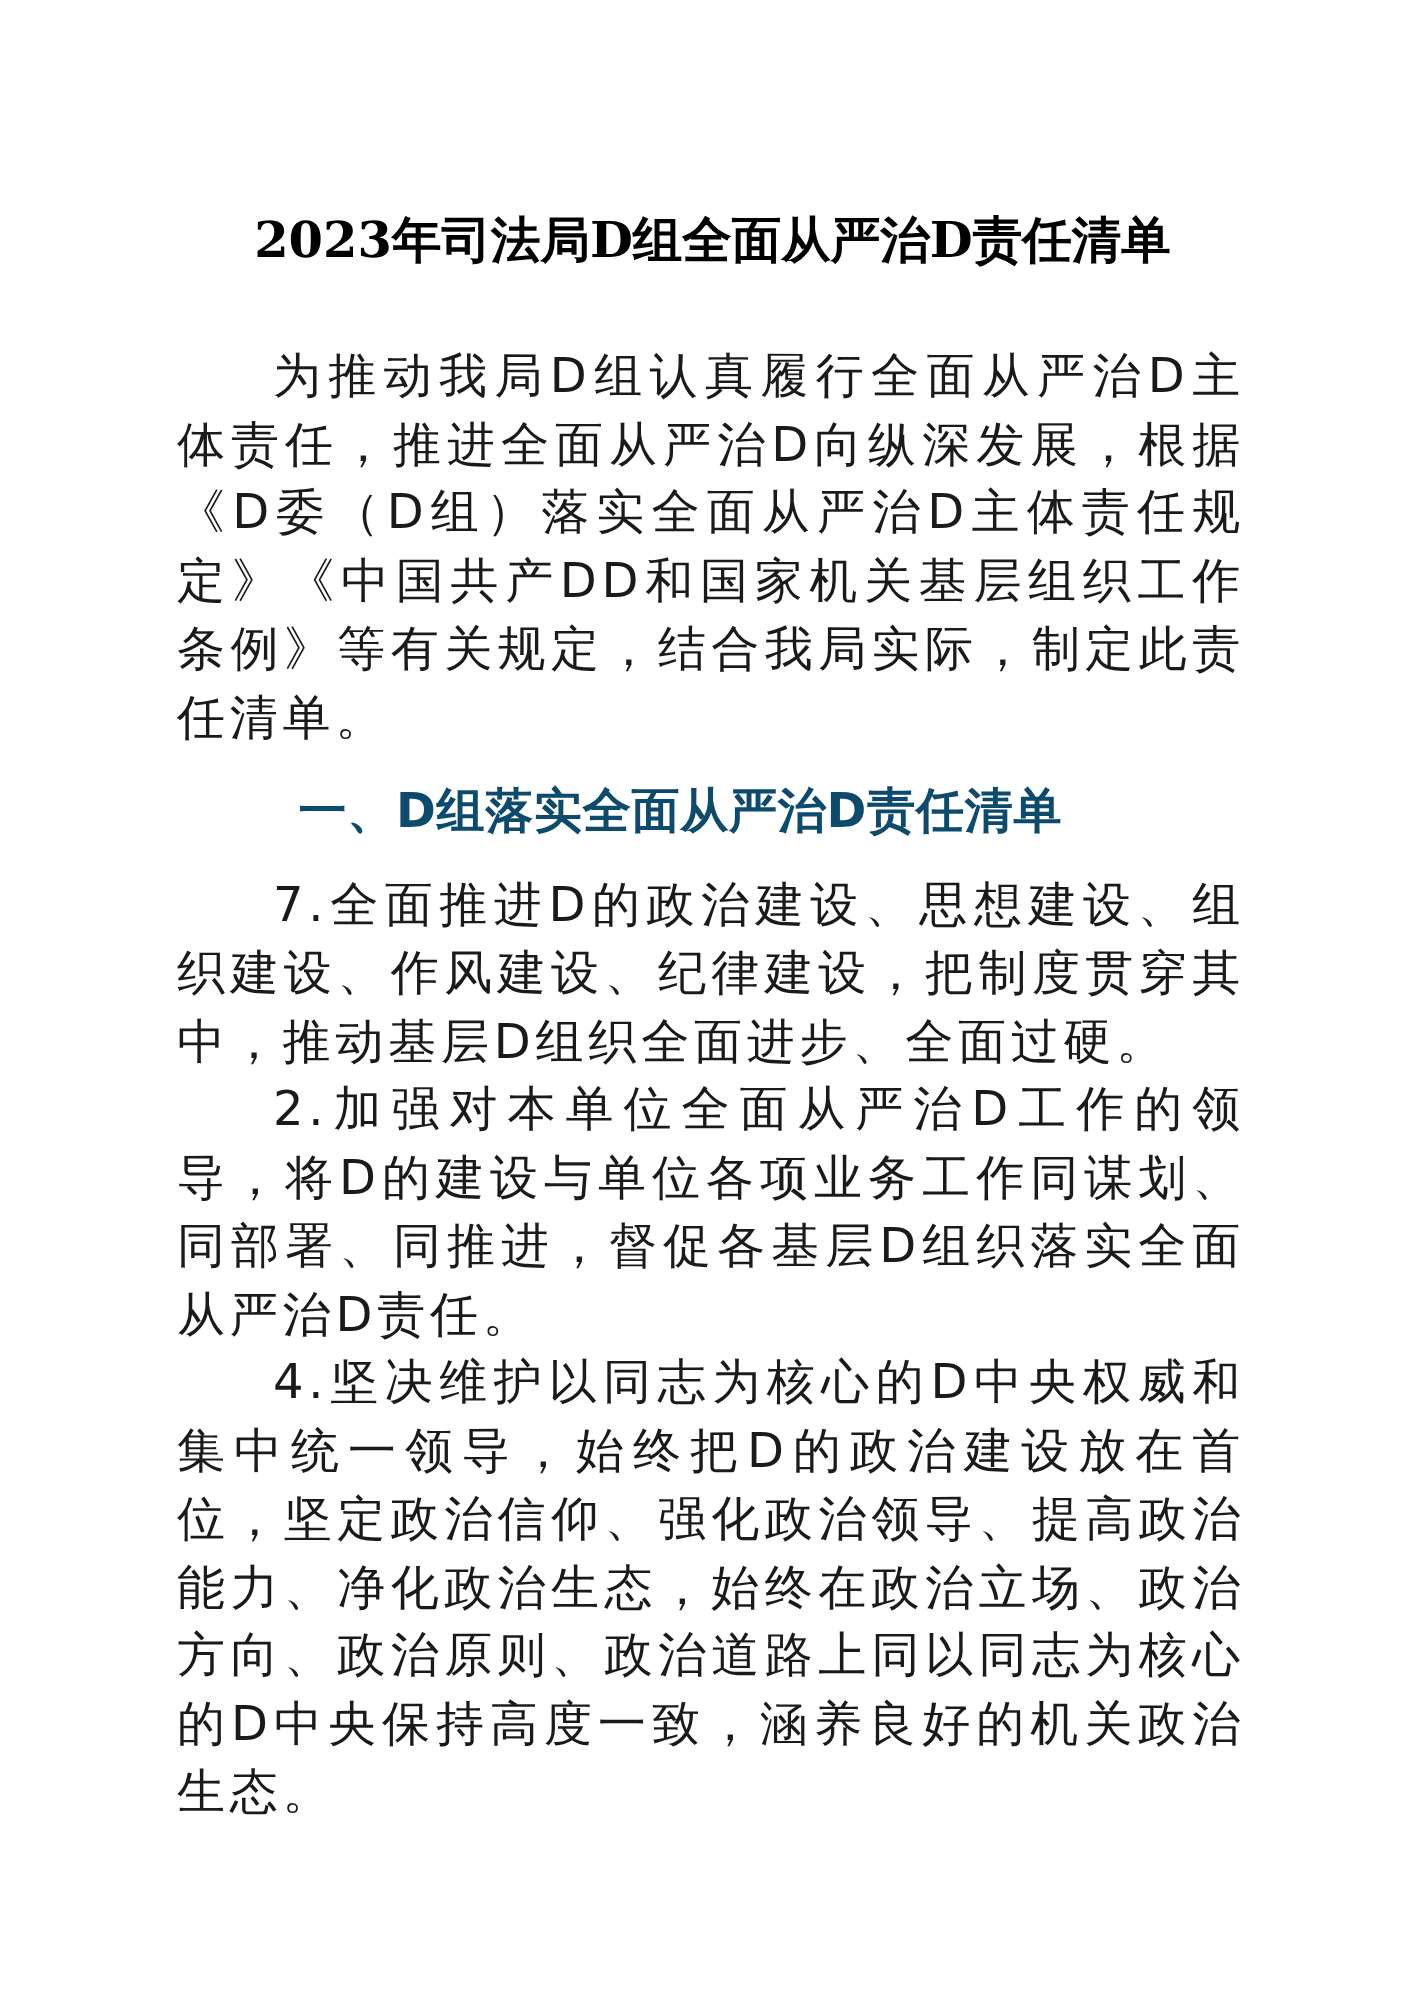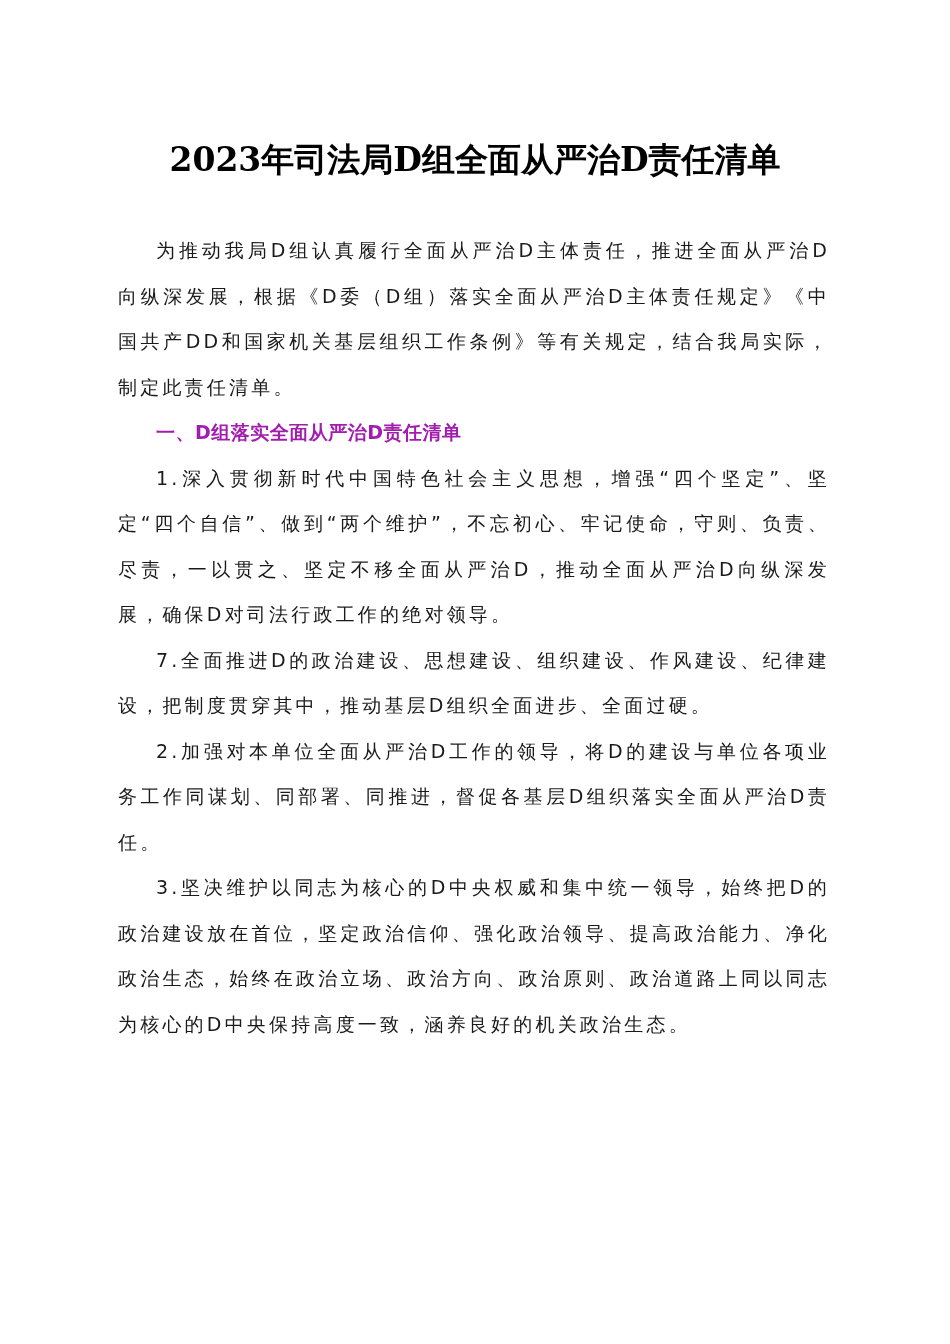--- a/index.html
+++ b/index.html
@@ -35,51 +35,50 @@
       letter-spacing: 0px;
       color: #000000;
       margin: 0;
     }
     .body-text {
       position: absolute;
       left: 118px;
       top: 228px;
       width: 712px;
       font-family: "DejaVu Sans", "Liberation Sans", sans-serif;
-      font-size: 19px;
+      font-size: 32px;
       line-height: 45.5px;
       color: #1a1a1a;
       letter-spacing: 3.2px;
     }
     .para {
       margin: 0;
       text-indent: 2em;
       text-align: justify;
     }
     .section-heading {
-      margin: 0;
+      margin: 17px;
       text-indent: 2em;
       font-family: "DejaVu Sans", "Liberation Sans", sans-serif;
       font-weight: bold;
       letter-spacing: 0.5px;
-      color: #a21caf;
+      color: #0c4a6e;
     }
   </style>
 </head>
 <body>
 
 <div class="page">
   <h1 class="doc-title">2023年司法局D组全面从严治D责任清单</h1>
 
   <div class="body-text">
     <p class="para">为推动我局D组认真履行全面从严治D主体责任，推进全面从严治D向纵深发展，根据《D委（D组）落实全面从严治D主体责任规定》《中国共产DD和国家机关基层组织工作条例》等有关规定，结合我局实际，制定此责任清单。</p>
 
     <p class="section-heading">一、D组落实全面从严治D责任清单</p>
 
-    <p class="para">1.深入贯彻新时代中国特色社会主义思想，增强“四个坚定”、坚定“四个自信”、做到“两个维护”，不忘初心、牢记使命，守则、负责、尽责，一以贯之、坚定不移全面从严治D，推动全面从严治D向纵深发展，确保D对司法行政工作的绝对领导。</p>
 
     <p class="para">7.全面推进D的政治建设、思想建设、组织建设、作风建设、纪律建设，把制度贯穿其中，推动基层D组织全面进步、全面过硬。</p>
 
     <p class="para">2.加强对本单位全面从严治D工作的领导，将D的建设与单位各项业务工作同谋划、同部署、同推进，督促各基层D组织落实全面从严治D责任。</p>
 
-    <p class="para">3.坚决维护以同志为核心的D中央权威和集中统一领导，始终把D的政治建设放在首位，坚定政治信仰、强化政治领导、提高政治能力、净化政治生态，始终在政治立场、政治方向、政治原则、政治道路上同以同志为核心的D中央保持高度一致，涵养良好的机关政治生态。</p>
+    <p class="para">4.坚决维护以同志为核心的D中央权威和集中统一领导，始终把D的政治建设放在首位，坚定政治信仰、强化政治领导、提高政治能力、净化政治生态，始终在政治立场、政治方向、政治原则、政治道路上同以同志为核心的D中央保持高度一致，涵养良好的机关政治生态。</p>
   </div>
 </div>
 
 </body></html>

